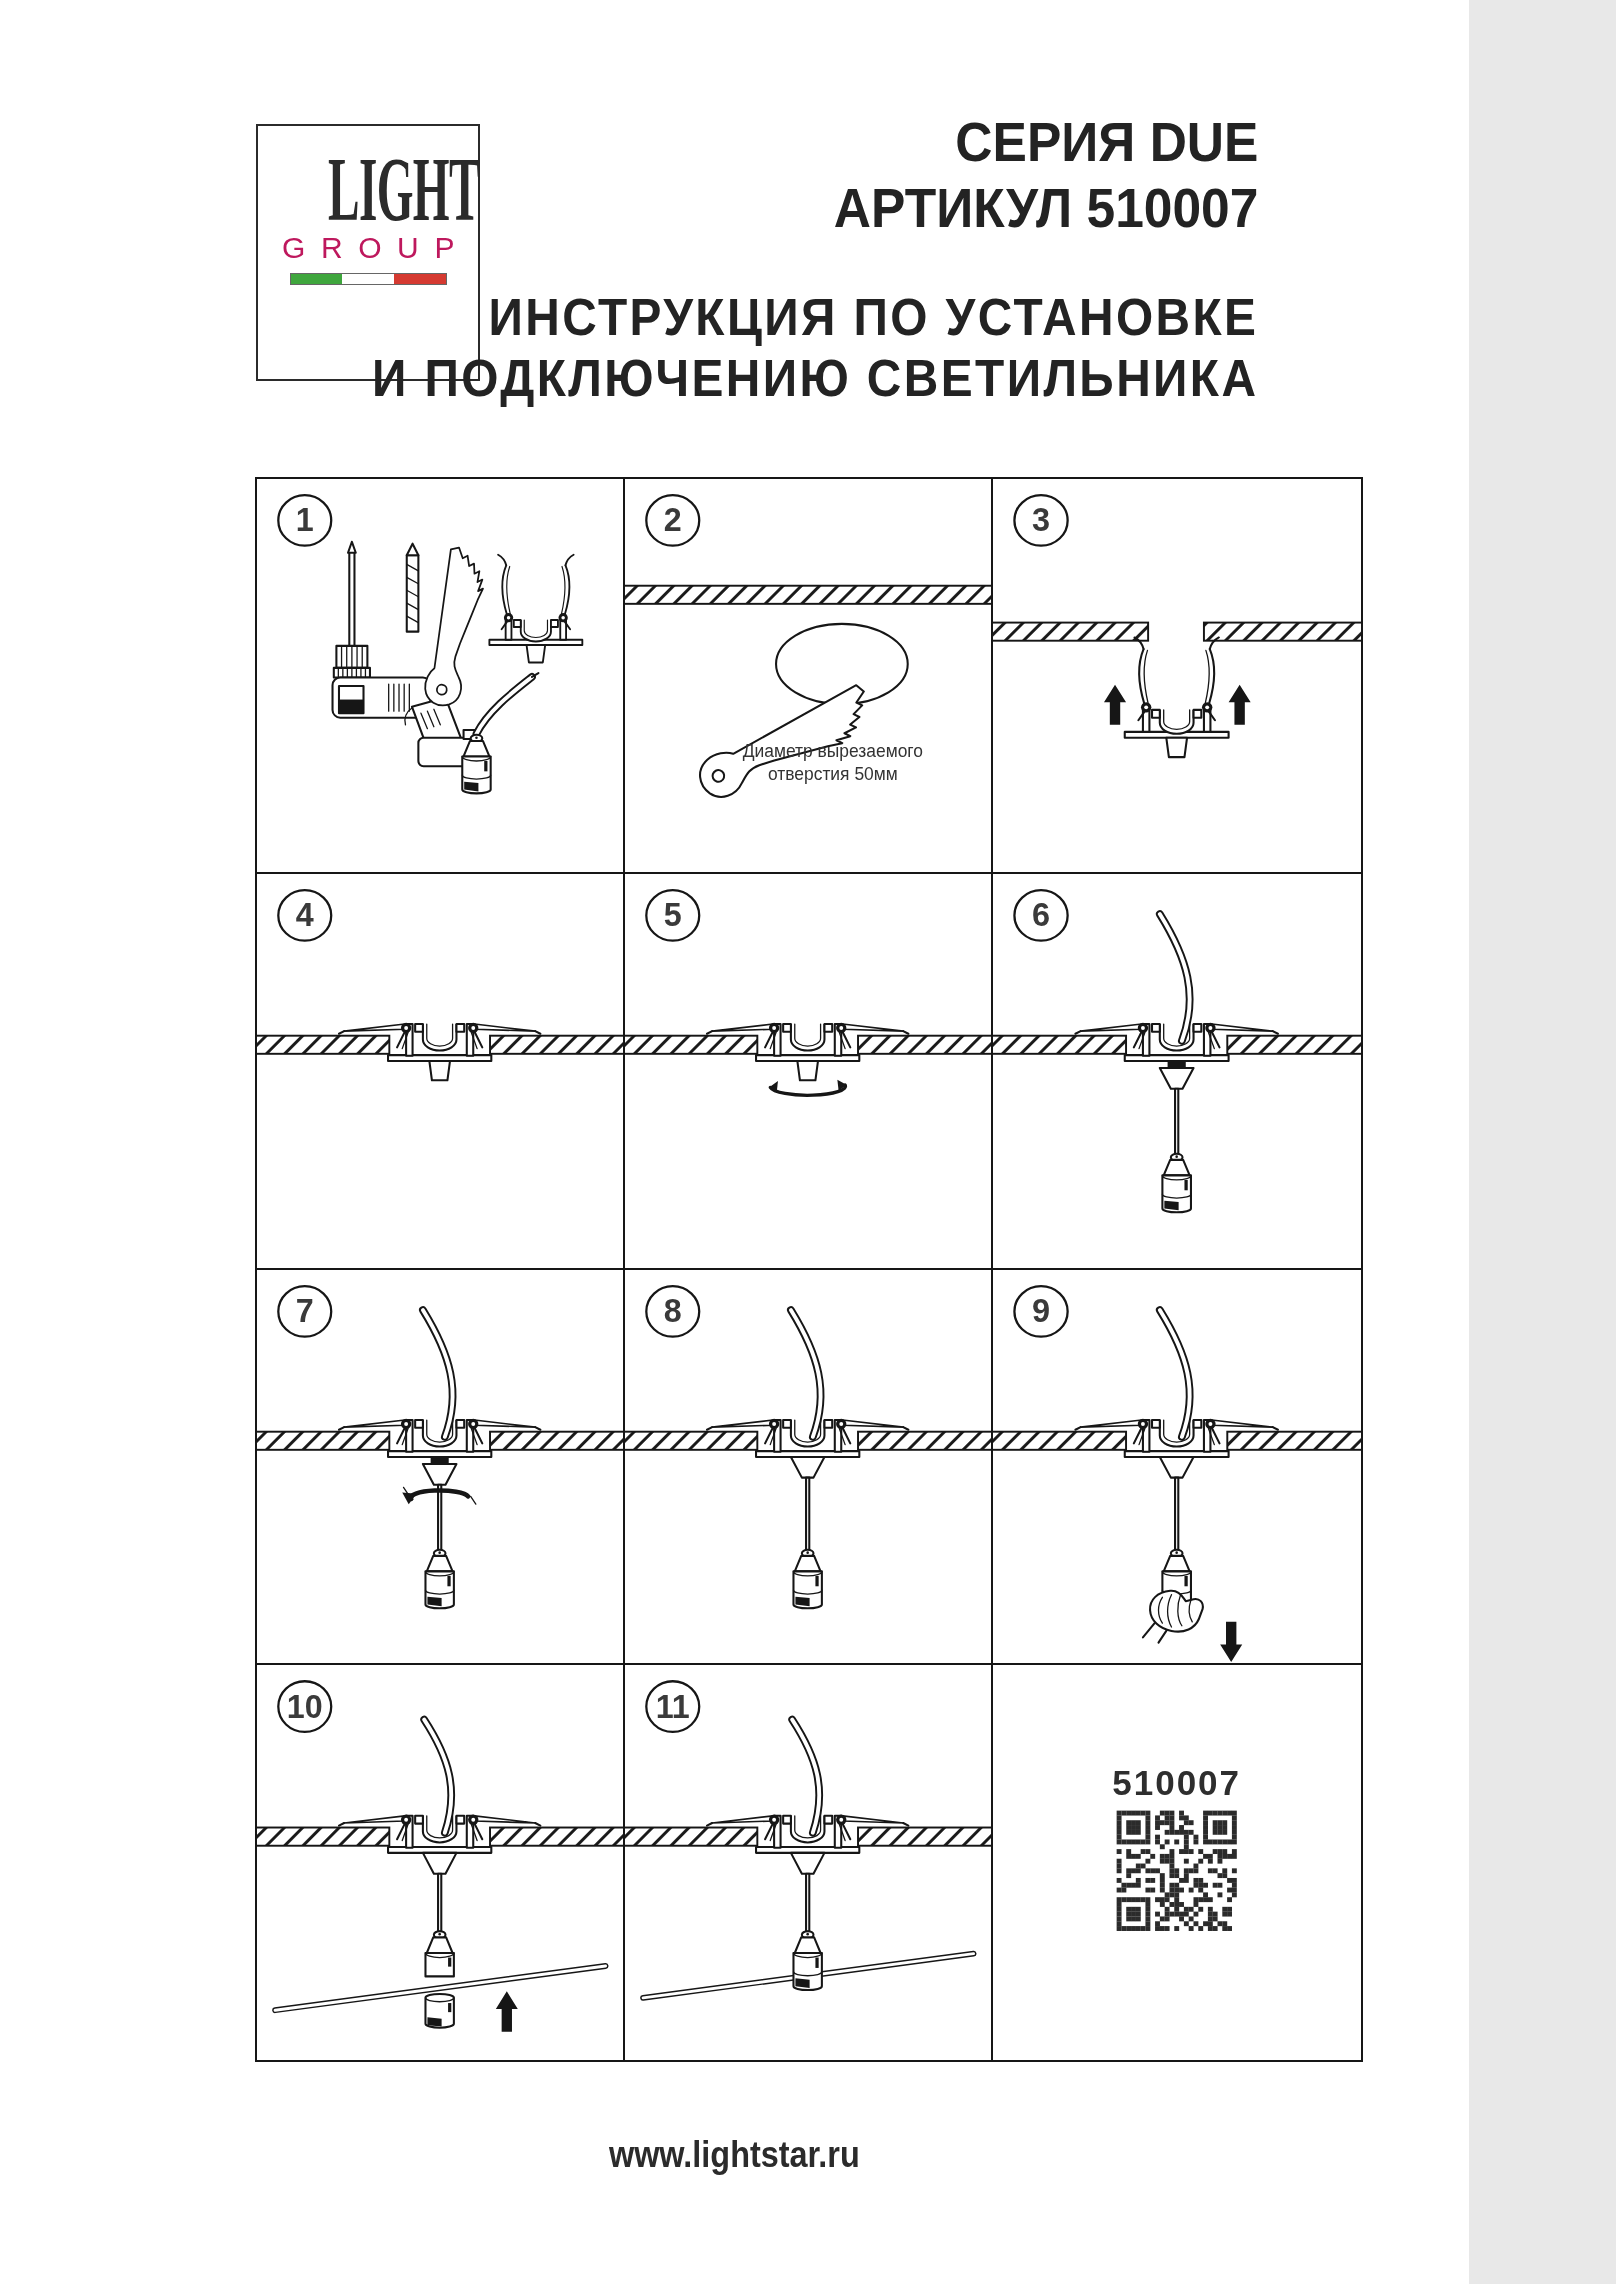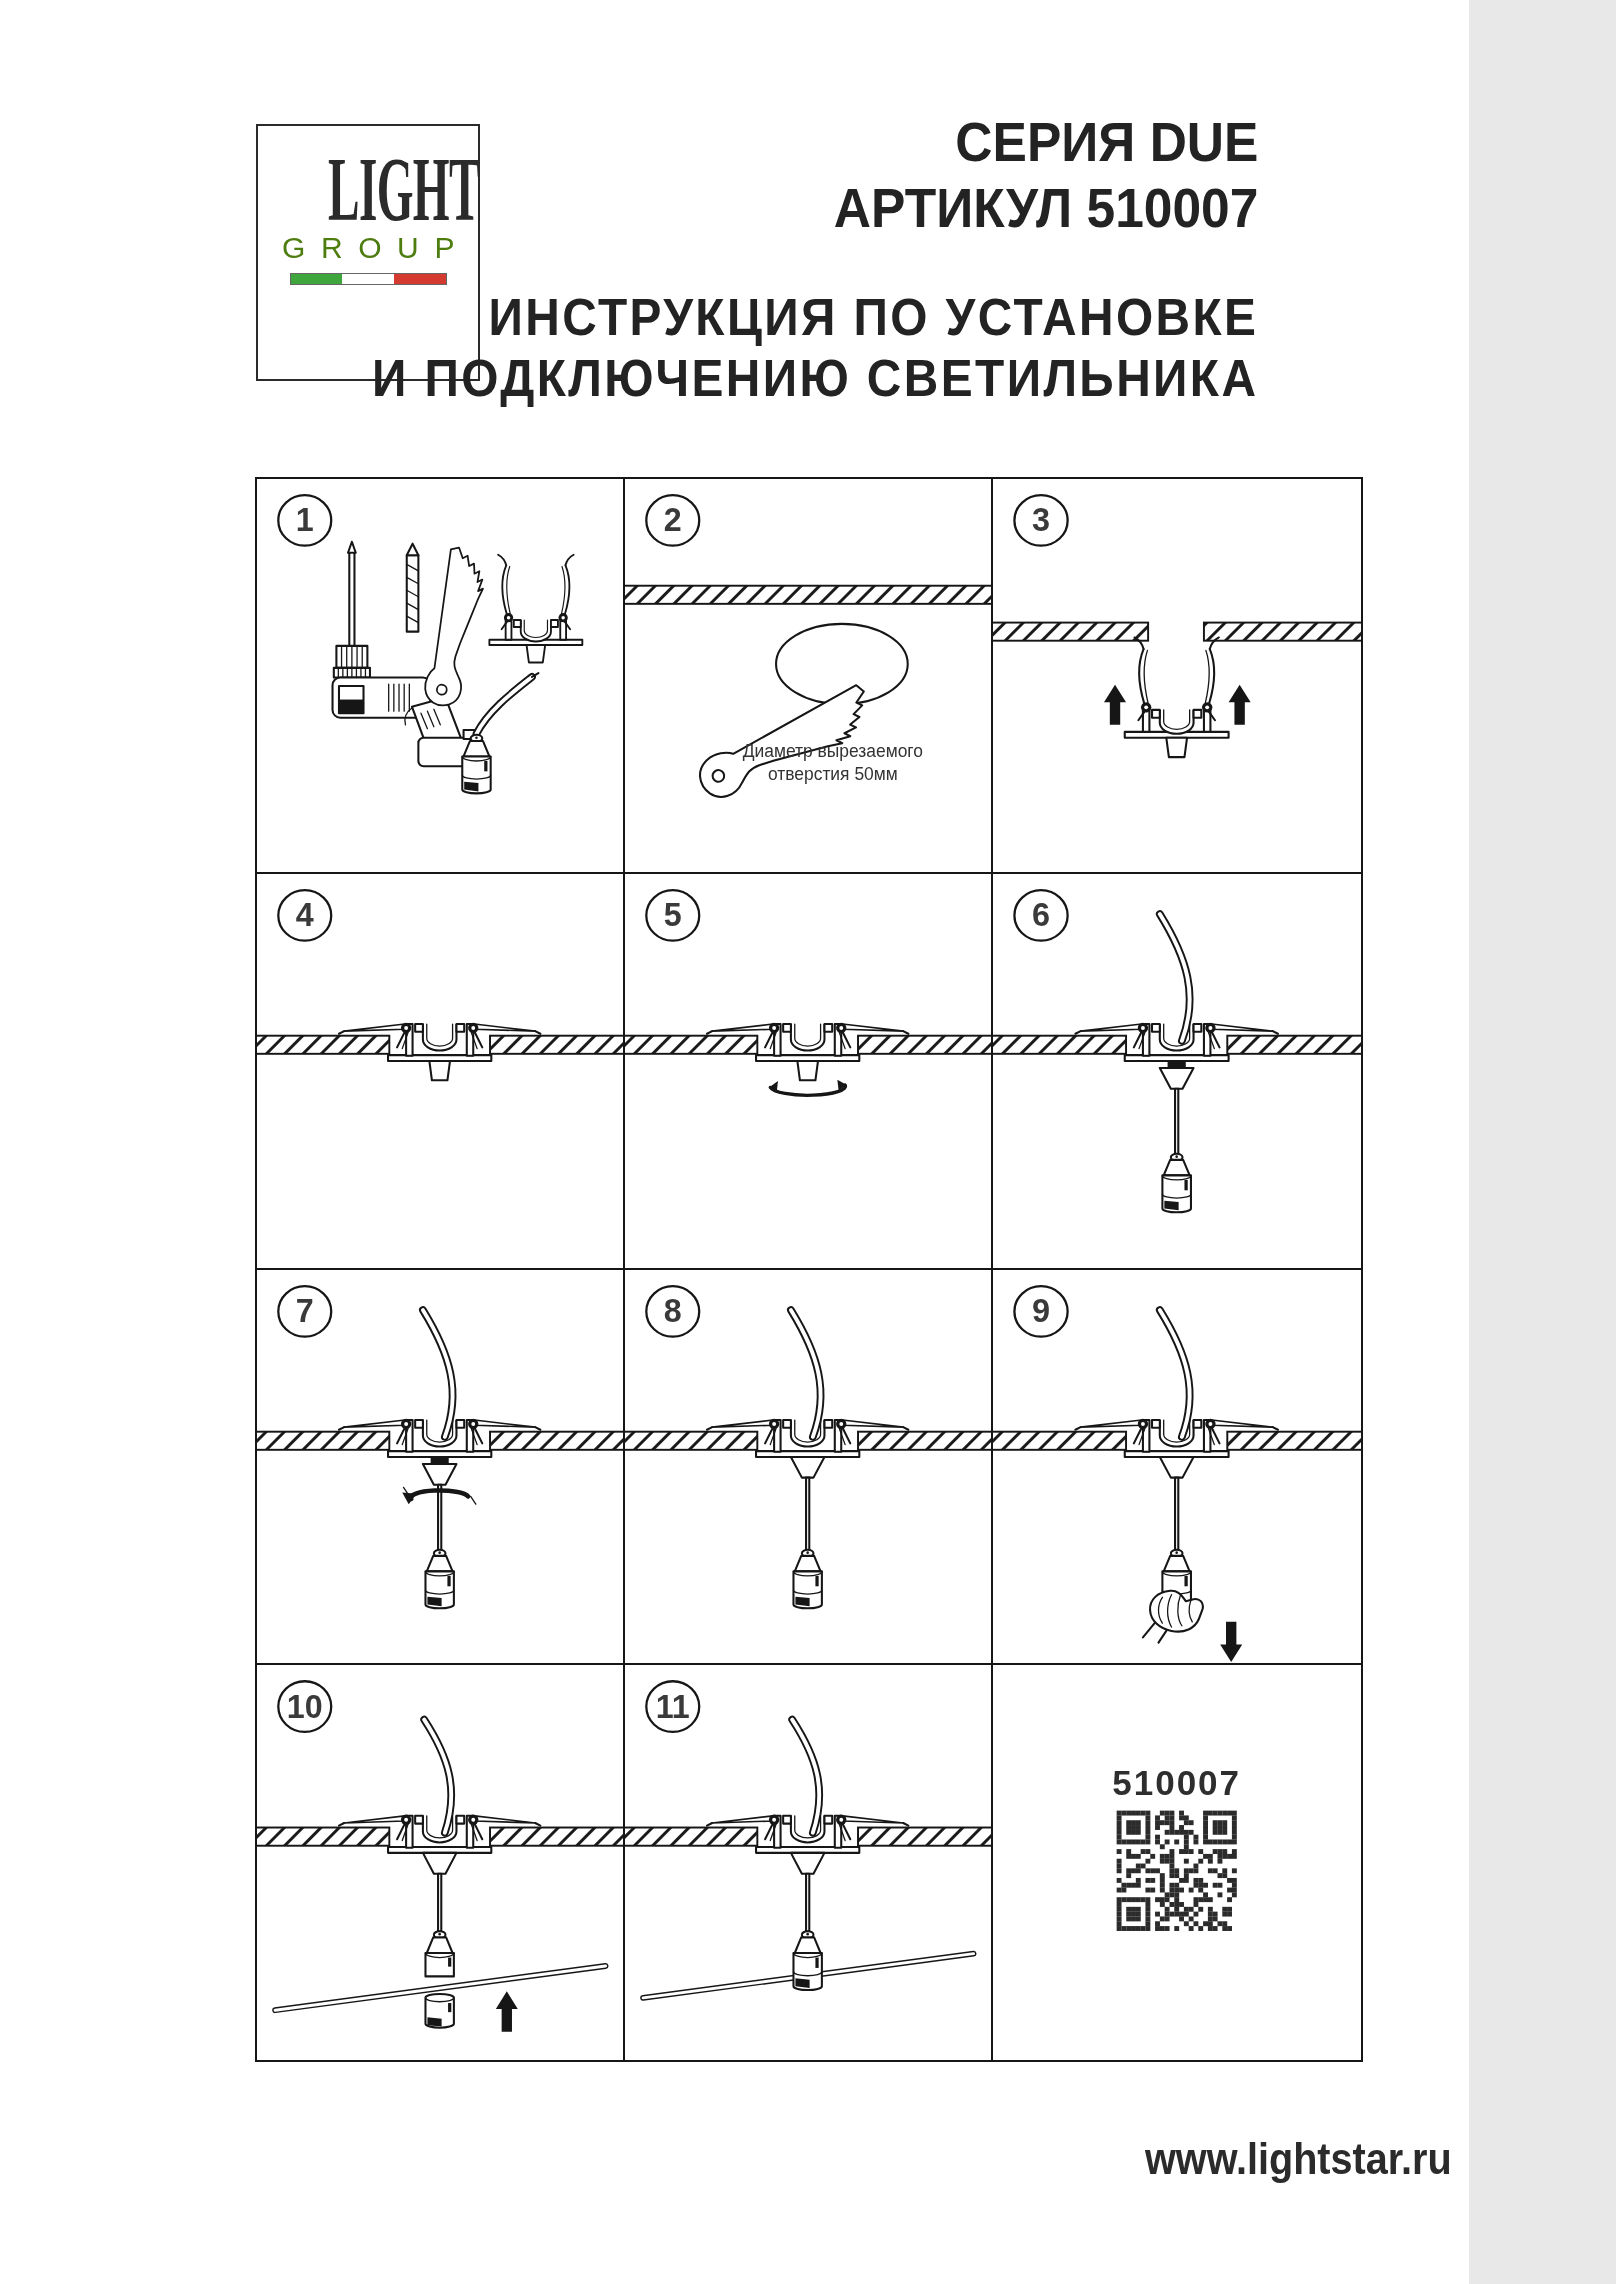--- a/index.html
+++ b/index.html
@@ -6,21 +6,21 @@
   .page{position:relative;width:1469px;height:2284px;background:#ffffff;
         font-family:"Liberation Sans",sans-serif;color:#1a1a1a;overflow:hidden;}
 
   
   .logo-box{position:absolute;left:256px;top:124px;width:224px;height:257px;
             border:2.6px solid #2b2b2b;box-sizing:border-box;text-align:center;}
   .logo-word{display:block;font-family:"Liberation Serif",serif;font-weight:700;
              font-size:91px;line-height:68px;color:#2b2b2b;}
   .logo-word span{display:inline-block;transform:scaleX(.52);transform-origin:50% 50%;letter-spacing:-1.3px;}
   .logo-box .l1{margin-top:30px;}
-  .logo-group{display:block;margin-top:9px;font-size:30px;font-weight:400;color:#4d7c0f;
+  .logo-group{display:block;margin-top:9px;font-size:30px;font-weight:400;color:#be185d;
               letter-spacing:15.6px;padding-left:16px;line-height:30px;}
   .logo-flag{width:155px;height:9.8px;margin:10.4px auto 0;display:flex;border:1.3px solid #666;box-sizing:content-box;}
   .logo-flag i{flex:1;}
   .flag-green{background:#3fa63d;}
   .flag-white{background:#ffffff;}
   .flag-red{background:#d53a31;}
 
   .hdr{position:absolute;right:211px;top:109px;text-align:right;color:#232323;
        transform:scaleX(.92);transform-origin:100% 0;}
   .hdr .big{font-size:56px;font-weight:700;line-height:66px;letter-spacing:0;}
@@ -44,22 +44,22 @@
   .cableB{fill:none;stroke:#161616;stroke-width:12;stroke-linecap:round;}
   .cableW{fill:none;stroke:#ffffff;stroke-width:6;stroke-linecap:round;}
   .rodB{fill:none;stroke:#161616;stroke-width:9;stroke-linecap:round;}
   .rodW{fill:none;stroke:#ffffff;stroke-width:4.5;stroke-linecap:round;}
   .badge{stroke-width:3.5;}
   .badge-num{font:700 50px "Liberation Sans",sans-serif;fill:#3a3a3a;text-anchor:middle;}
   .cap{font:400 27px "Liberation Sans",sans-serif;fill:#333333;text-anchor:middle;}
   .qr-label{font:700 54px "Liberation Sans",sans-serif;fill:#2e2e2e;text-anchor:middle;letter-spacing:3px;}
 
   
-  .footer{position:absolute;left:0;right:0;top:2134px;text-align:right;font-weight:700;
-          font-size:44px;color:#2b2b2b;}
+  .footer{position:absolute;left:0;right:0;top:2134px;text-align:center;font-weight:700;
+          font-size:36px;color:#2b2b2b;}
   .footer span{display:inline-block;transform:scaleX(.9);}
 </style>
 </head>
 <body>
 
 <svg width="0" height="0" style="position:absolute" aria-hidden="true">
   <defs>
     <pattern id="hatch" width="20" height="20" patternUnits="userSpaceOnUse" patternTransform="rotate(45)">
       <line x1="10" y1="-2" x2="10" y2="22" stroke="#161616" stroke-width="4.5"></line>
     </pattern>

